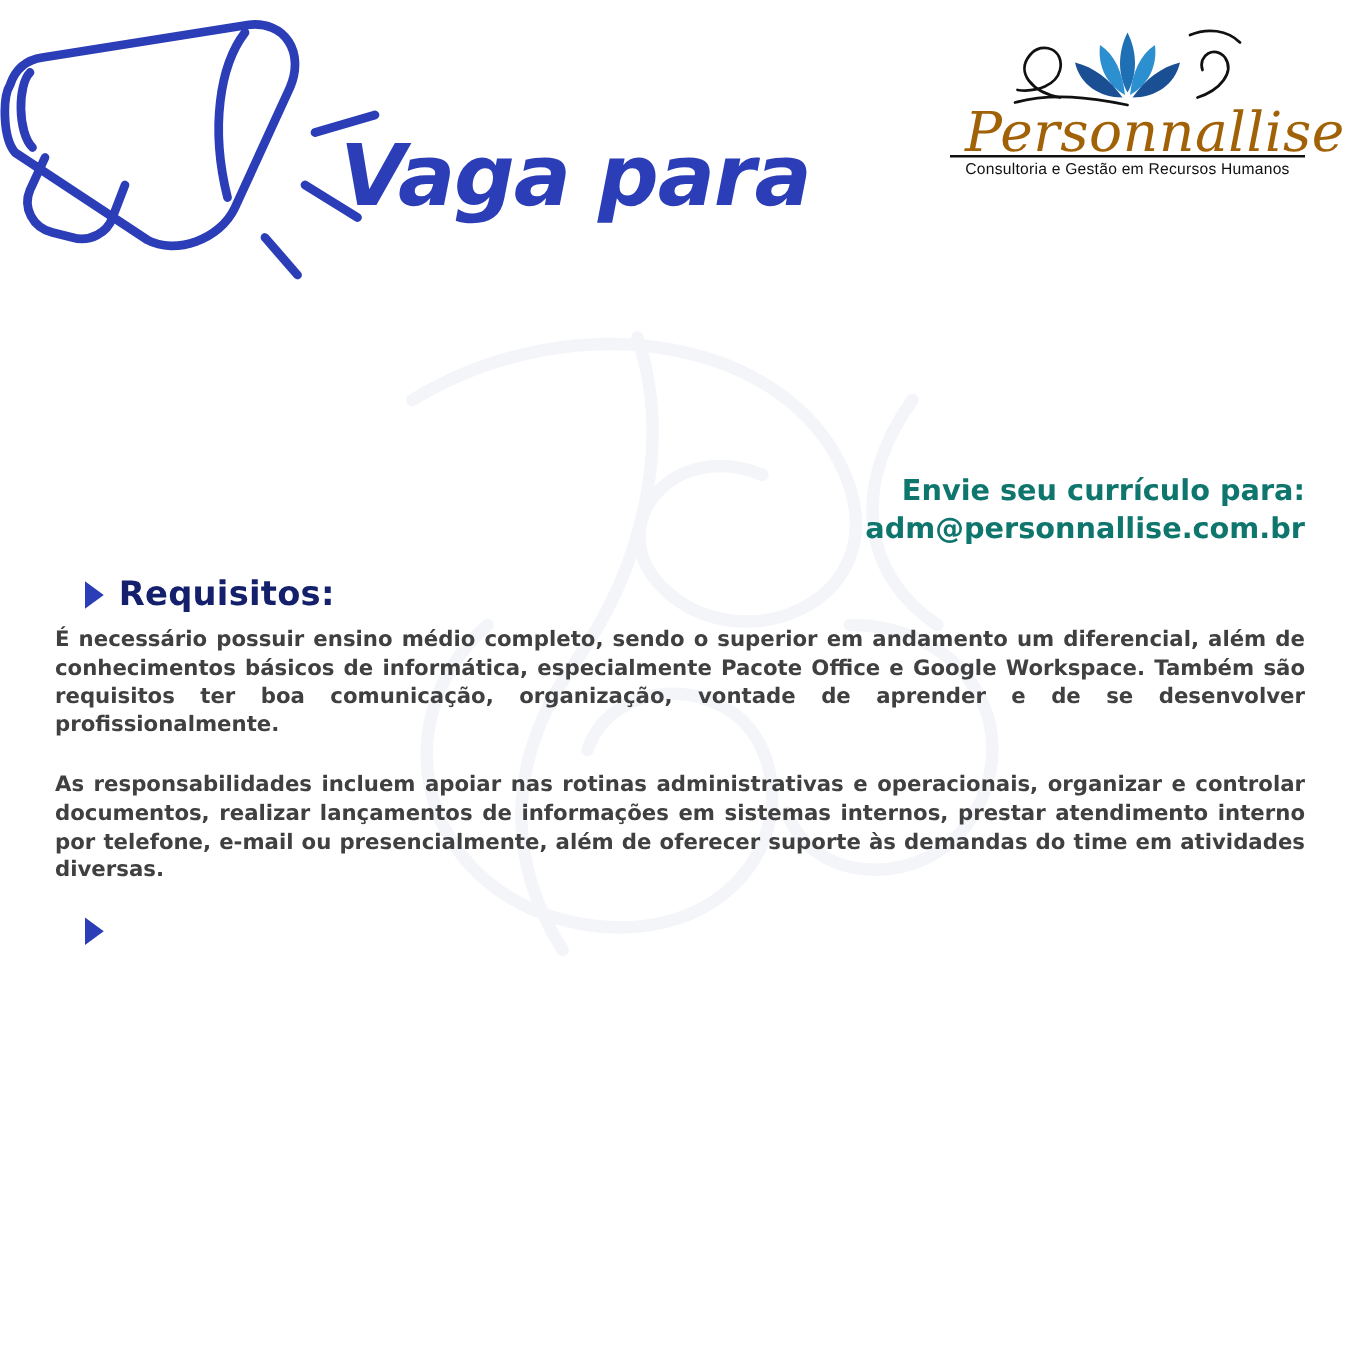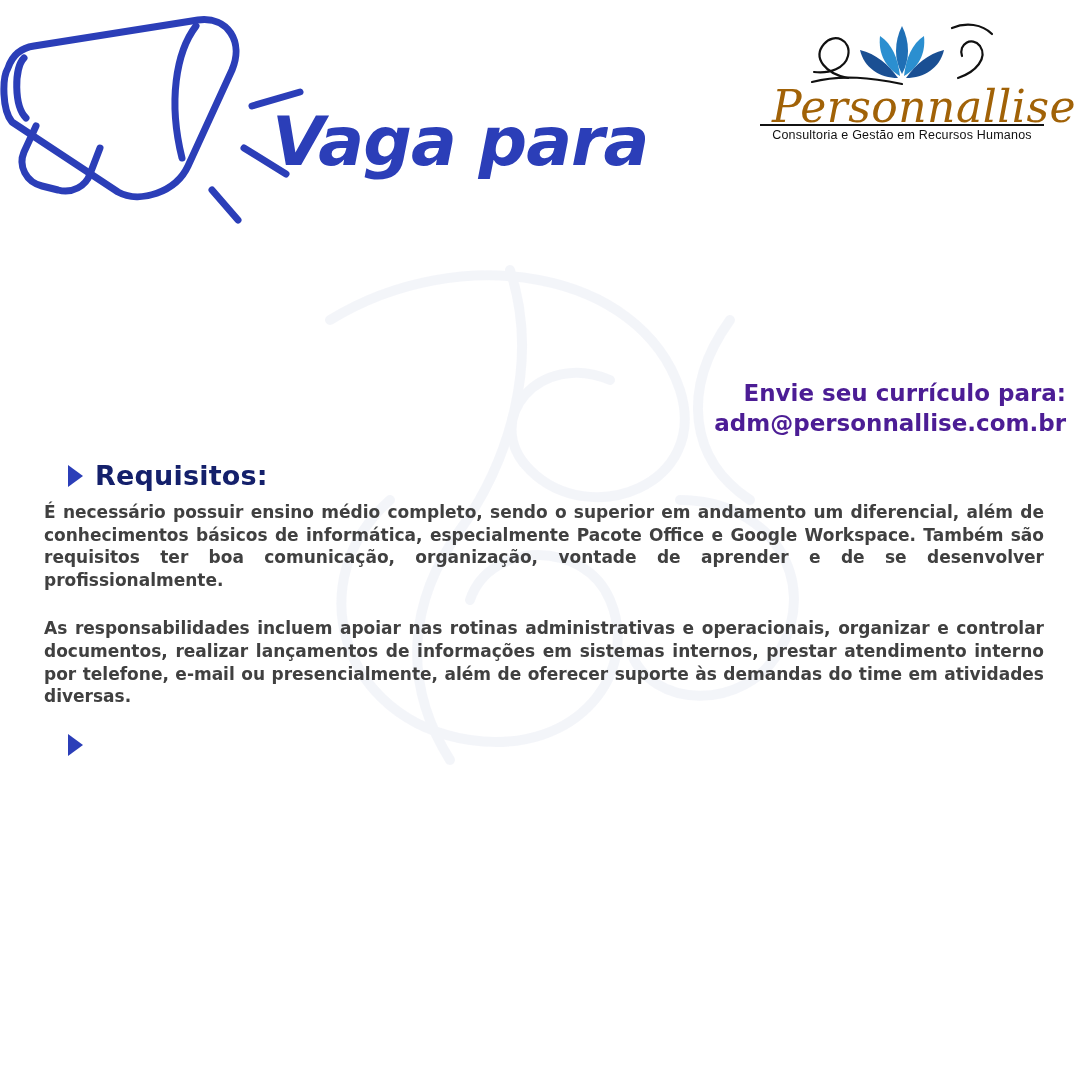--- a/index.html
+++ b/index.html
@@ -115,28 +115,28 @@
     font-family: "Liberation Sans", sans-serif;
     font-weight: 700;
     font-size: 50px;
     color: #121212;
     line-height: 1.12;
     letter-spacing: 0.5px;
   }
 
   .contact {
     position: absolute;
-    right: 14px;
+    right: 36px;
     top: 378px;
     width: 420px;
     text-align: right;
     font-family: "DejaVu Sans", sans-serif;
     font-weight: 700;
     font-size: 23px;
-    color: #4c1d95;
+    color: #0f766e;
     line-height: 1.32;
   }
   .contact .mail {
     white-space: nowrap;
   }
 
   .content {
     position: absolute;
     left: 44px;
     top: 460px;

